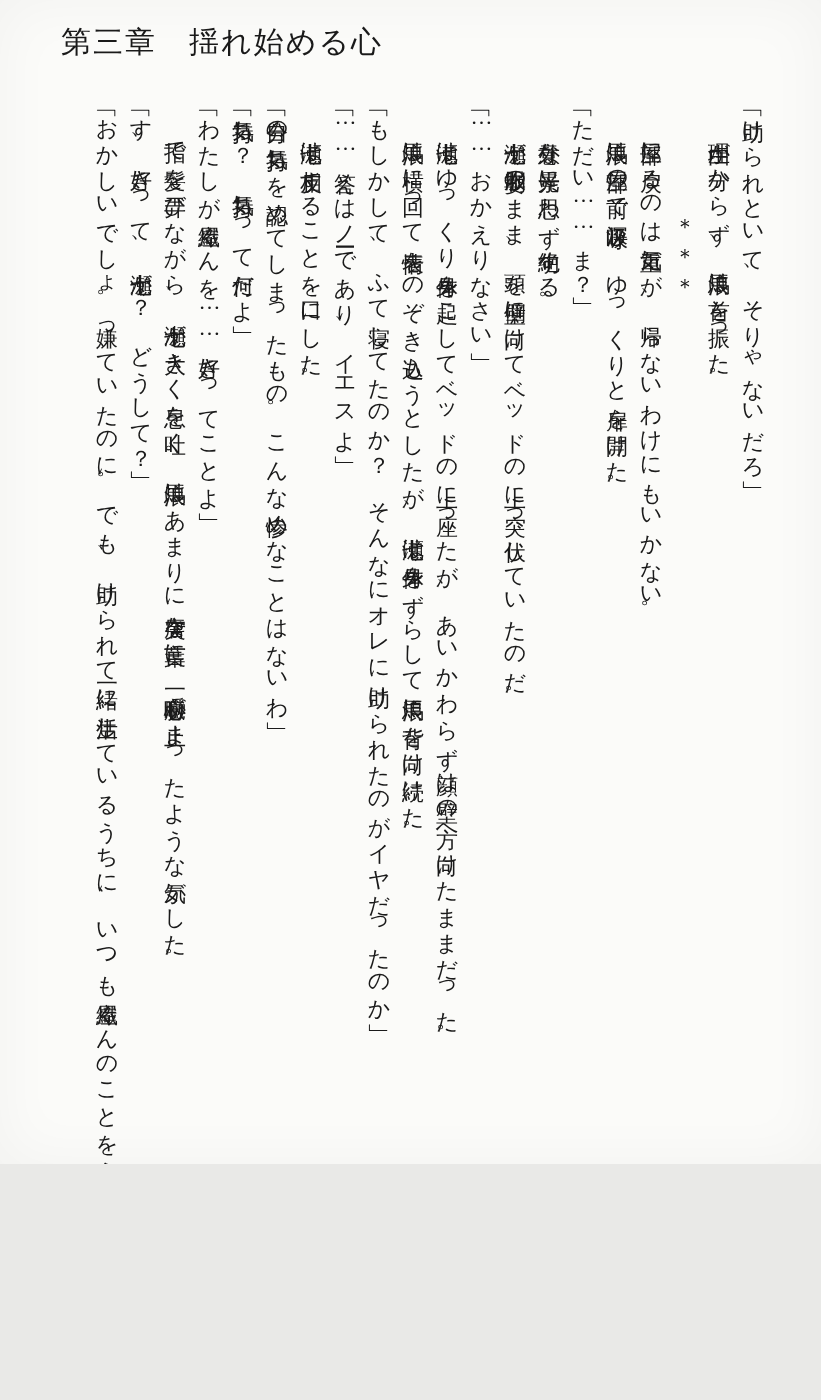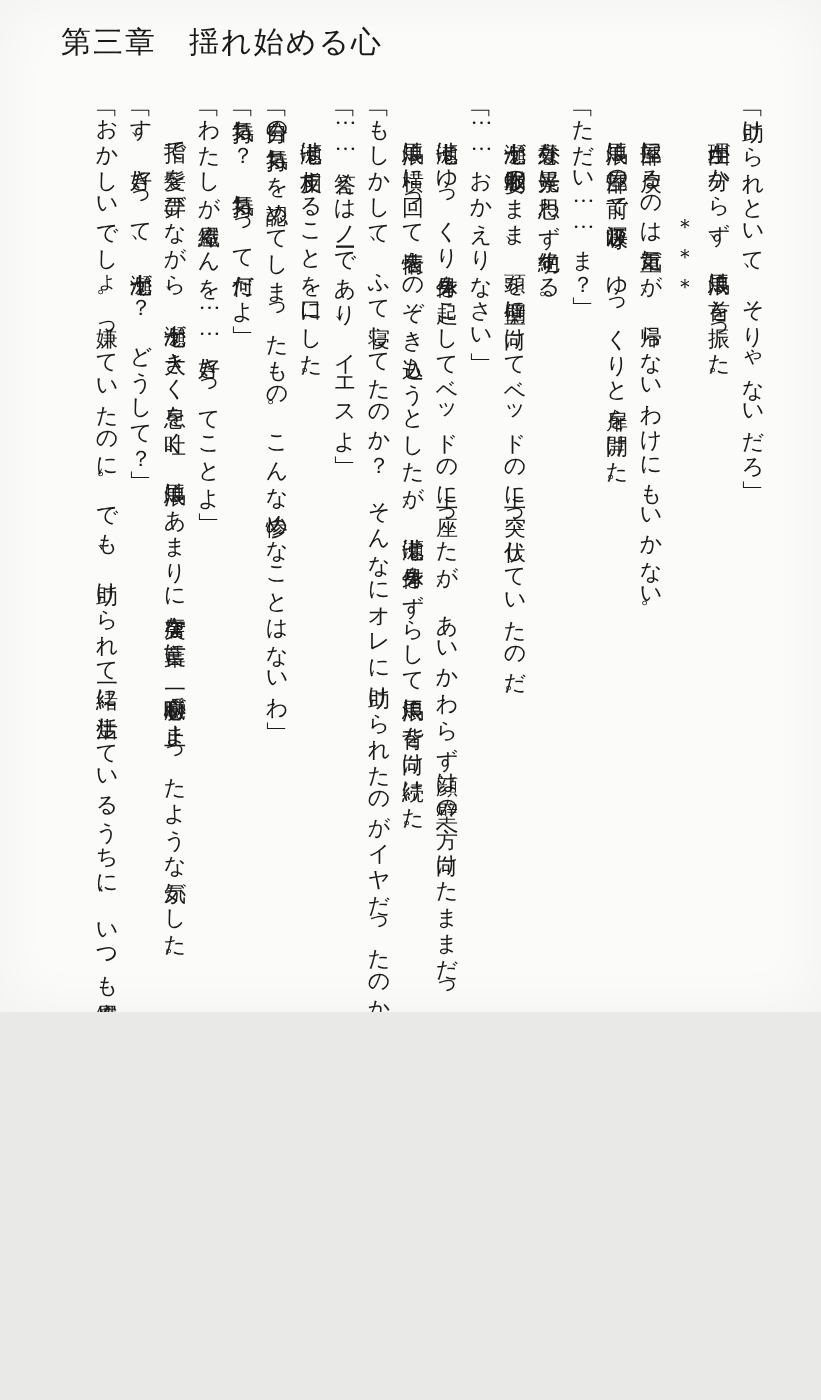--- a/index.html
+++ b/index.html
@@ -3,21 +3,21 @@
 <meta charset="utf-8">
 <style>
   html, body {
     margin: 0;
     padding: 0;
     background: #e9e9e7;
   }
   .page {
     position: relative;
     width: 821px;
-    height: 1012px;
+    height: 1164px;
     margin: 0 auto;
     background: #fbfbf9;
     box-shadow: inset 0 0 60px rgba(0,0,0,0.04);
     overflow: hidden;
     font-family: "Liberation Serif", "DejaVu Serif", serif;
     color: #1a1a1a;
   }
   .chapter-title {
     position: absolute;
     top: 22px;

